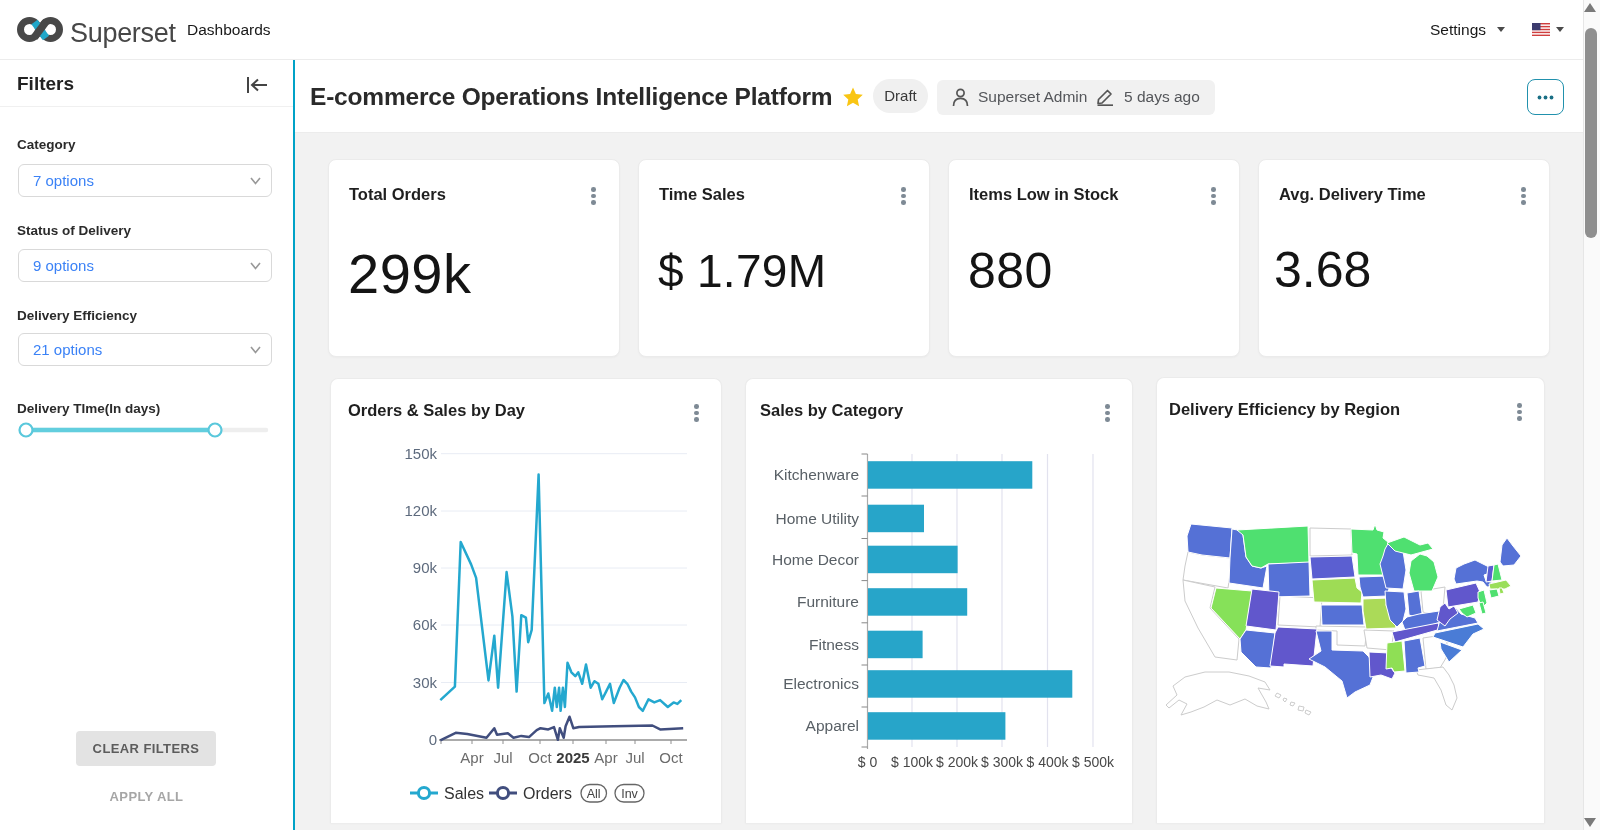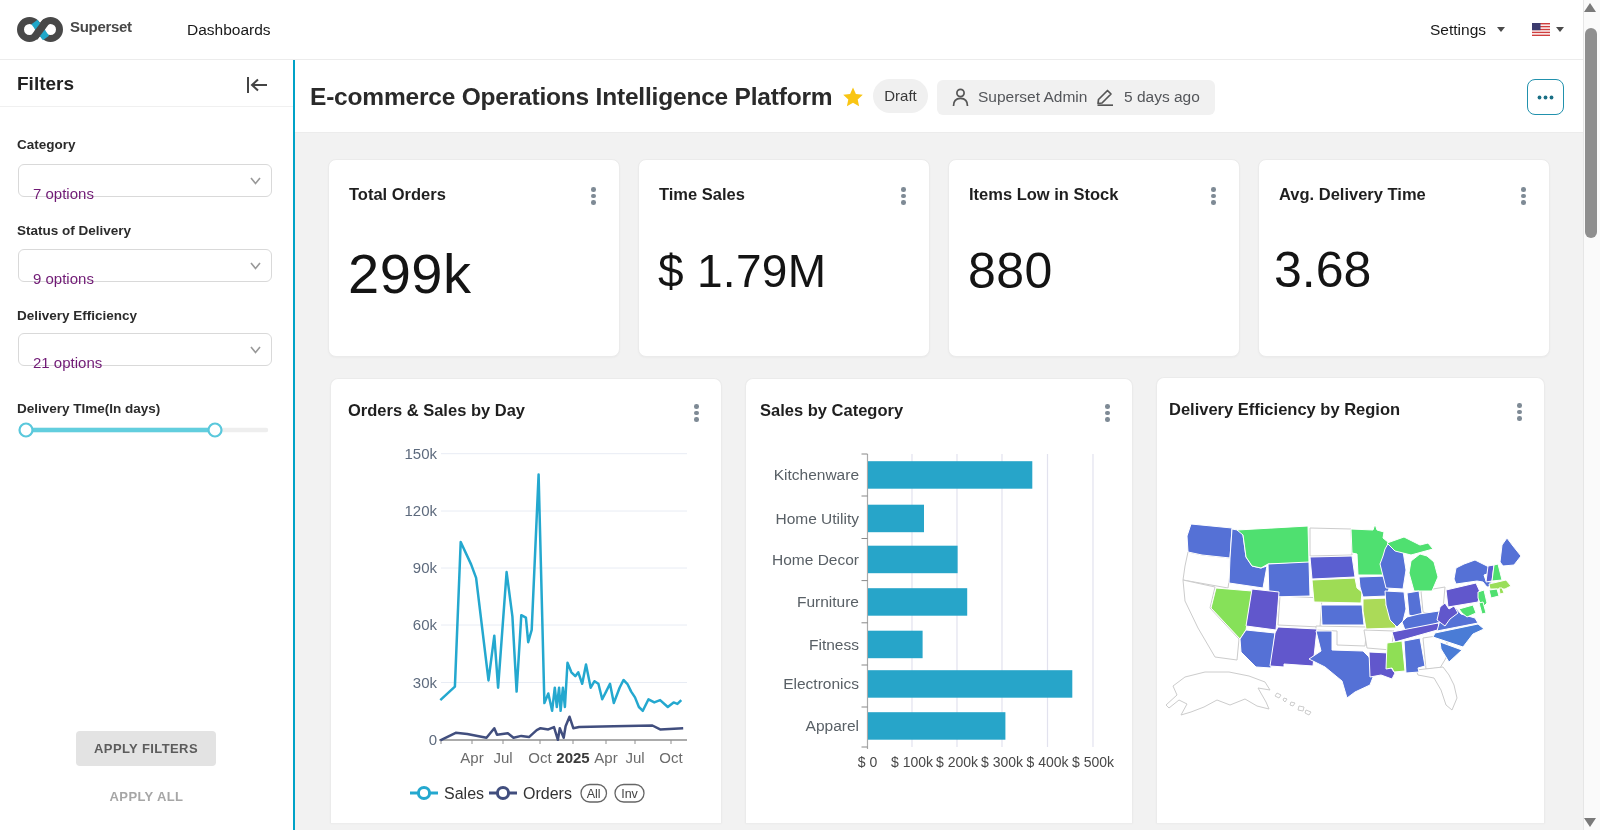--- a/index.html
+++ b/index.html
@@ -1,30 +1,30 @@
 <!DOCTYPE html>
 <html><head>
 <meta charset="utf-8">
 <style>
 * { margin:0; padding:0; box-sizing:border-box; }
 html,body { width:1600px; height:830px; overflow:hidden; font-family:"Liberation Sans", sans-serif; background:#fff; }
 .abs { position:absolute; }
 #nav { position:absolute; left:0; top:0; width:1600px; height:60px; background:#fff; border-bottom:1px solid #ececec; z-index:5; }
-#brand { position:absolute; left:70px; top:18px; font-size:15px; font-weight:bold; color:#474747; letter-spacing:-0.3px; }
+#brand { position:absolute; left:70px; top:18px; font-size:27px; font-weight:normal; color:#474747; letter-spacing:-0.3px; }
 #navdash { position:absolute; left:187px; top:21px; font-size:15.5px; color:#181818; }
 #settings { position:absolute; left:1430px; top:21px; font-size:15.5px; color:#181818; }
 #setcaret { position:absolute; left:1497px; top:27px; width:0; height:0; border-left:4px solid transparent; border-right:4px solid transparent; border-top:5px solid #4a4a4a; }
 #flagcaret { position:absolute; left:1556px; top:27px; width:0; height:0; border-left:4px solid transparent; border-right:4px solid transparent; border-top:5px solid #4a4a4a; }
 #sidebar { position:absolute; left:0; top:60px; width:293px; height:770px; background:#fff; }
 #vline { position:absolute; left:293px; top:60px; width:2px; height:770px; background:#00a2c7; z-index:6; }
 #fheader { position:absolute; left:0; top:0; width:293px; height:47px; border-bottom:1px solid #f0f0f0; }
 #ftitle { position:absolute; left:17px; top:13px; font-size:19px; font-weight:bold; color:#222; }
 .flabel { position:absolute; left:17px; font-size:13.5px; font-weight:bold; color:#2b2b2b; }
 .fselect { position:absolute; left:18px; width:254px; height:33px; border:1px solid #d9d9d9; border-radius:6px; background:#fff; }
-.fselect span { position:absolute; left:14px; top:20px; font-size:15px; color:#701a75; }
+.fselect span { position:absolute; left:14px; top:7px; font-size:15px; color:#3b82f6; }
 .chev { position:absolute; right:12px; top:12px; width:9px; height:9px; }
 .chev svg { display:block; }
 #applybtn { position:absolute; left:76px; top:671px; width:140px; height:35px; background:#e3e3e3; border-radius:4px; color:#5c5c5c; font-size:13px; font-weight:bold; text-align:center; line-height:35px; letter-spacing:0.4px; }
 #clearall { position:absolute; left:0px; top:729px; width:293px; text-align:center; color:#a6a6a6; font-size:13px; font-weight:bold; letter-spacing:0.4px; }
 #main { position:absolute; left:295px; top:60px; width:1288px; height:770px; background:#f2f2f2; }
 #titlebar { position:absolute; left:295px; top:60px; width:1288px; height:73px; background:#fff; border-bottom:1px solid #ececec; z-index:2; }
 #dtitle { position:absolute; left:15px; top:23px; font-size:24.5px; font-weight:bold; color:#2a2a2a; letter-spacing:-0.2px; }
 #draftpill { position:absolute; left:578px; top:19px; width:55px; height:34px; background:#f0f0f0; border-radius:17px; text-align:center; line-height:34px; font-size:15px; color:#383838; }
 #metagroup { position:absolute; left:642px; top:20px; width:278px; height:35px; background:#f1f1f1; border-radius:6px; }
 #adminname { position:absolute; left:683px; top:28px; font-size:15.5px; color:#54565a; }
@@ -103,21 +103,21 @@
         </svg>
       </div>
   </div>
   <div class="flabel" style="top:333px;margin-top:8px;">Delivery TIme(In days)</div>
   <svg class="abs" style="left:0px; top:354px;" width="293" height="34" viewBox="0 0 293 34">
     <line x1="26" y1="16" x2="266" y2="16" stroke="#eeeeee" stroke-width="4.5" stroke-linecap="round"></line>
     <line x1="26" y1="16" x2="215" y2="16" stroke="#62cede" stroke-width="4.5" stroke-linecap="round"></line>
     <circle cx="26" cy="16" r="6.5" fill="#fff" stroke="#5ac8dc" stroke-width="2.2"></circle>
     <circle cx="215" cy="16" r="6.5" fill="#fff" stroke="#5ac8dc" stroke-width="2.2"></circle>
   </svg>
-  <div id="applybtn">APPLY FILTERS</div>
+  <div id="applybtn">CLEAR FILTERS</div>
   <div id="clearall">APPLY ALL</div>
 </div>
 <div id="vline"></div>
 
 <div id="main"></div>
 <div id="titlebar">
   <div id="dtitle">E-commerce Operations Intelligence Platform</div>
   <svg class="abs" style="left:547px; top:26px;" width="22" height="22" viewBox="0 0 22 22">
     <path d="M11 1.5 L13.9 7.9 L20.8 8.7 L15.7 13.4 L17.1 20.3 L11 16.8 L4.9 20.3 L6.3 13.4 L1.2 8.7 L8.1 7.9 Z" fill="#f9c513"></path>
   </svg>

